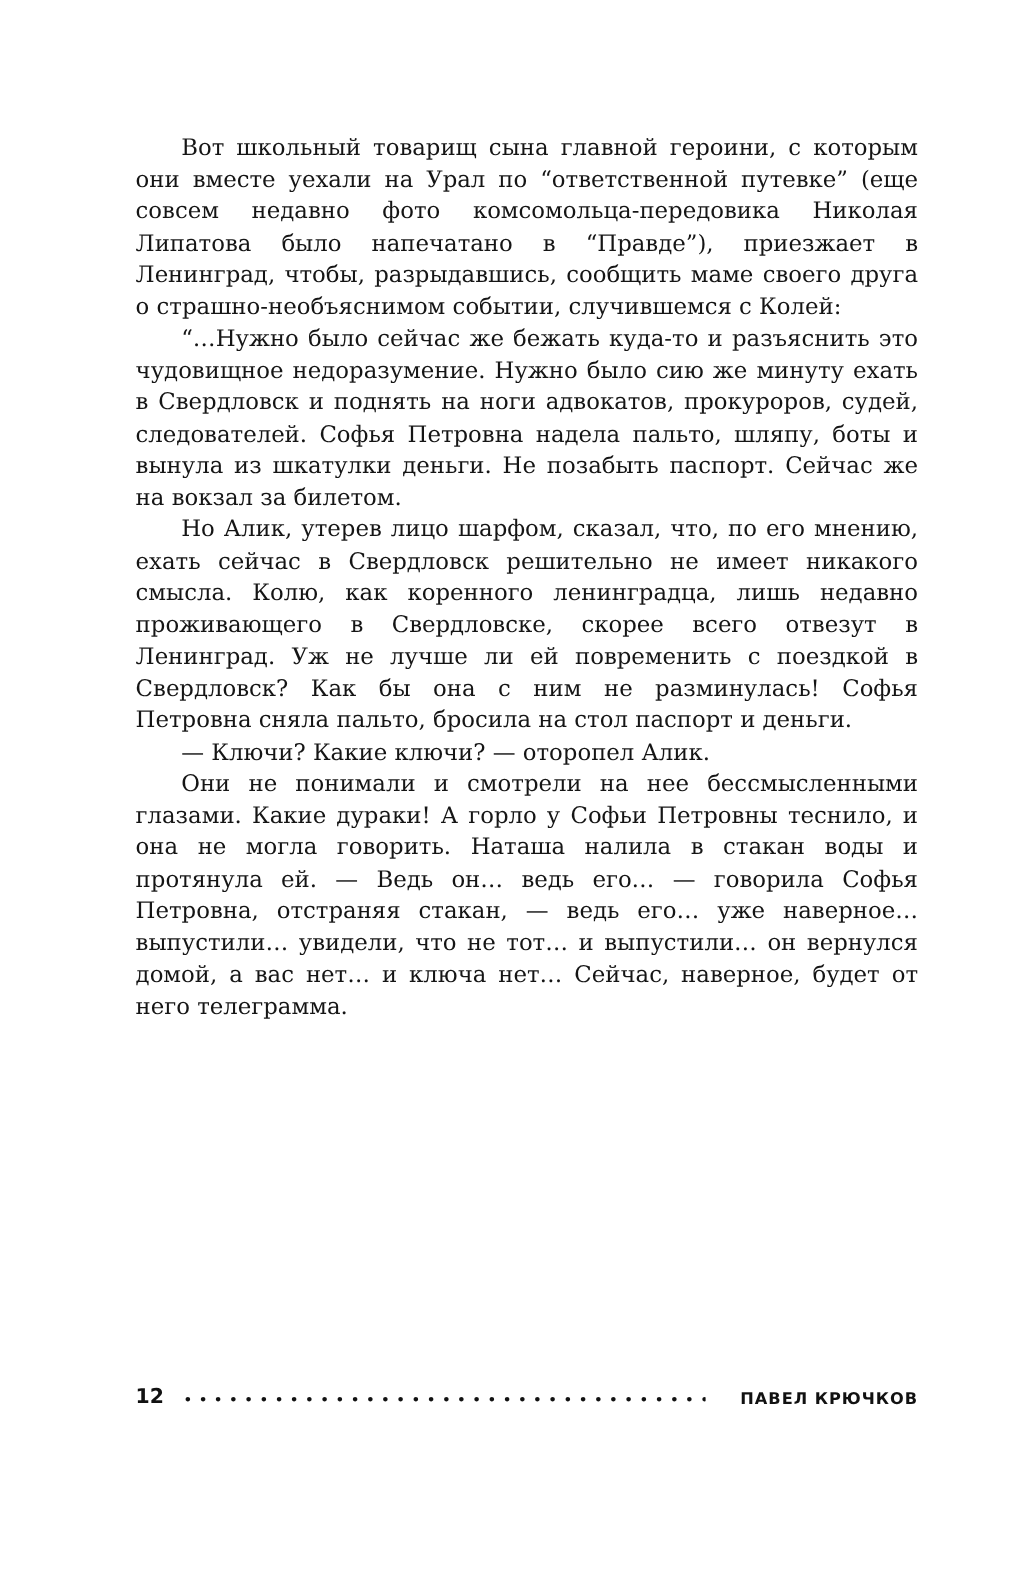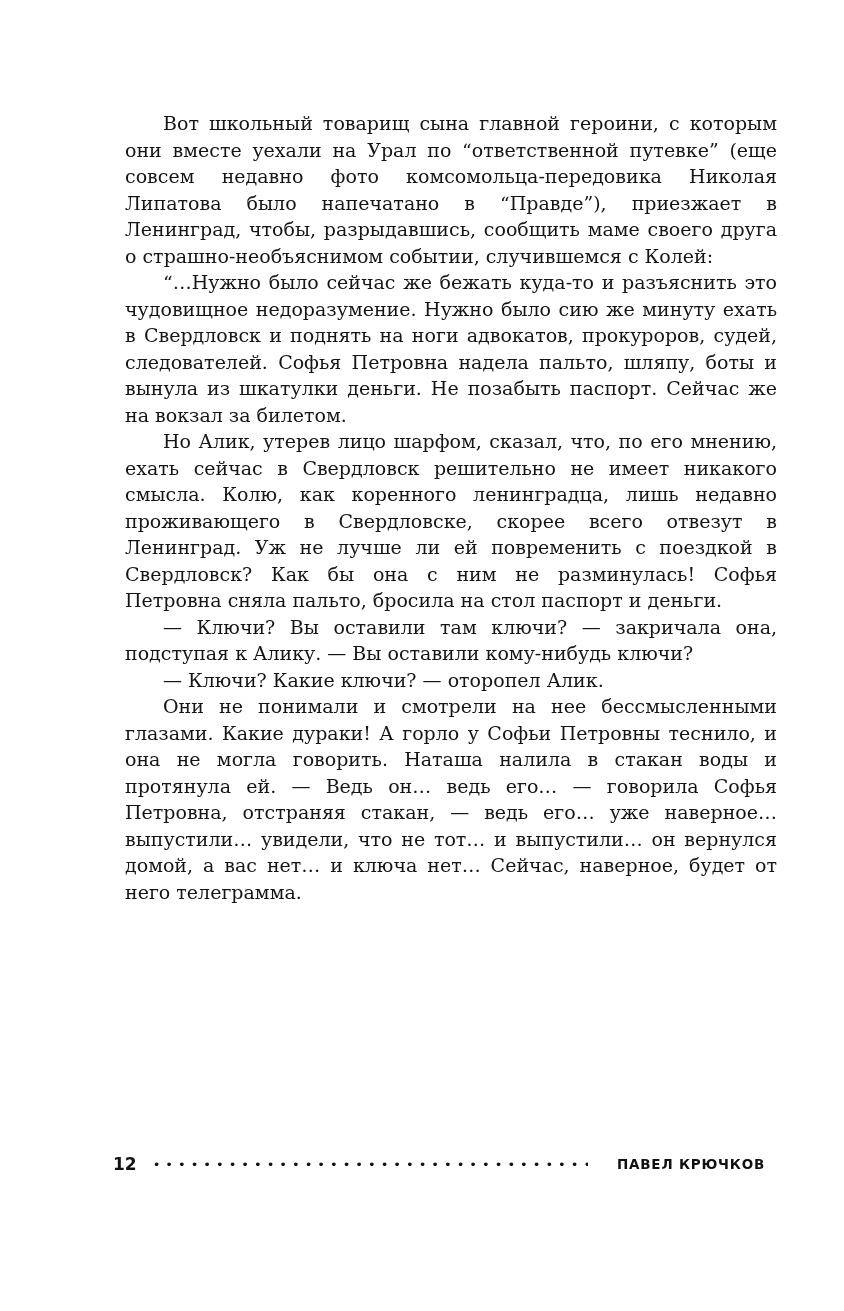--- a/index.html
+++ b/index.html
@@ -11,42 +11,42 @@
     position: relative;
     width: 844px;
     height: 1311px;
     background: #ffffff;
     overflow: hidden;
     font-family: "DejaVu Serif", "Liberation Serif", serif;
     color: #151515;
   }
   .text-block {
     position: absolute;
-    left: 125px;
+    left: 113px;
     top: 110px;
     width: 652px;
     font-size: 19px;
     line-height: 26.5px;
     text-align: justify;
   }
   .para {
     margin: 0;
     padding: 0;
     text-indent: 38px;
   }
   .italic {
     font-style: italic;
   }
   .footer {
     position: absolute;
     left: 113px;
     width: 652px;
     top: 1154px;
     display: flex;
-    align-items: center;
+    align-items: flex-end;
     font-family: "DejaVu Sans", "Liberation Sans", sans-serif;
     color: #111111;
   }
   .page-num {
     font-weight: bold;
     font-size: 17px;
     flex: 0 0 auto;
   }
   .dots {
     flex: 1 1 auto;
@@ -68,21 +68,20 @@
 </style>
 </head>
 <body>
 
 <div class="page">
 
   <div class="text-block">
       <p class="para"><span>Вот школьный товарищ сына главной героини, с которым они вместе уехали на Урал по “ответственной путевке” (еще совсем недавно фото комсомольца-передовика Николая Липатова было напечатано в “Правде”), приезжает в Ленинград, чтобы, разрыдавшись, сообщить маме своего друга о страшно-необъяснимом событии, случившемся с Колей:</span></p>
       <p class="para"><span>“…Нужно было сейчас же бежать куда-то и разъяснить это чудовищное недоразумение. Нужно было сию же минуту ехать в Свердловск и поднять на ноги адвокатов, прокуроров, судей, следователей. Софья Петровна надела пальто, шляпу, боты и вынула из шкатулки деньги. Не позабыть паспорт. Сейчас же на вокзал за билетом.</span></p>
       <p class="para"><span>Но Алик, утерев лицо шарфом, сказал, что, по его мнению, ехать сейчас в Свердловск решительно не имеет никакого смысла. Колю, как коренного ленинградца, лишь недавно проживающего в Свердловске, скорее всего отвезут в Ленинград. Уж не лучше ли ей повременить с поездкой в Свердловск? Как бы она с ним не разминулась! Софья Петровна сняла пальто, бросила на стол паспорт и деньги.</span></p>
-      <p class="para"><span>— Ключи? Вы оставили там ключи? — закричала она, подступая к Алику. — Вы оставили кому-нибудь ключи?</span></p>
       <p class="para"><span>— Ключи? Какие ключи? — оторопел Алик.</span></p>
       <p class="para"><span>Они не понимали и смотрели на нее бессмысленными глазами. Какие дураки! А горло у Софьи Петровны теснило, и она не могла говорить. Наташа налила в стакан воды и протянула ей. — Ведь он… ведь его… — говорила Софья Петровна, отстраняя стакан, — ведь его… уже наверное… выпустили… увидели, что не тот… и выпустили… он вернулся домой, а вас нет… и ключа нет… Сейчас, наверное, будет от него телеграмма.</span></p>
     </div>
 
   <div class="footer">
     <span class="page-num">12</span>
     <span class="dots">••••••••••••••••••••••••••••••••••••••</span>
     <span class="author">ПАВЕЛ КРЮЧКОВ</span>
   </div>
 

